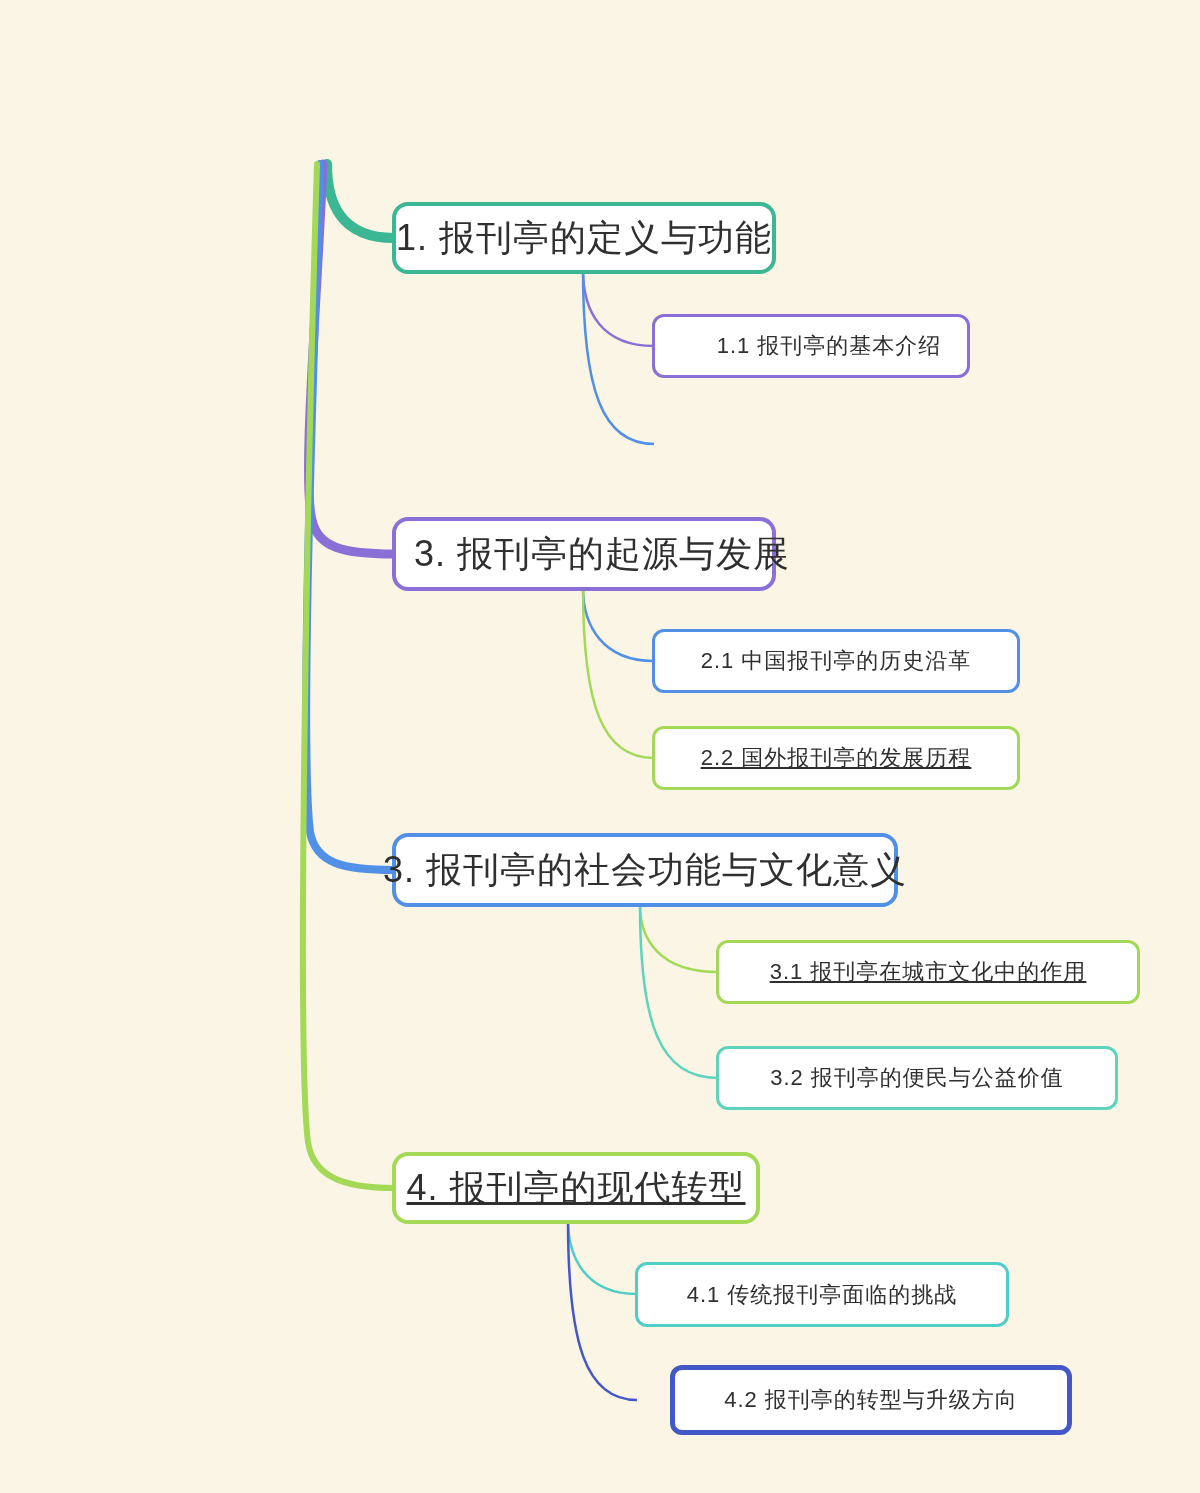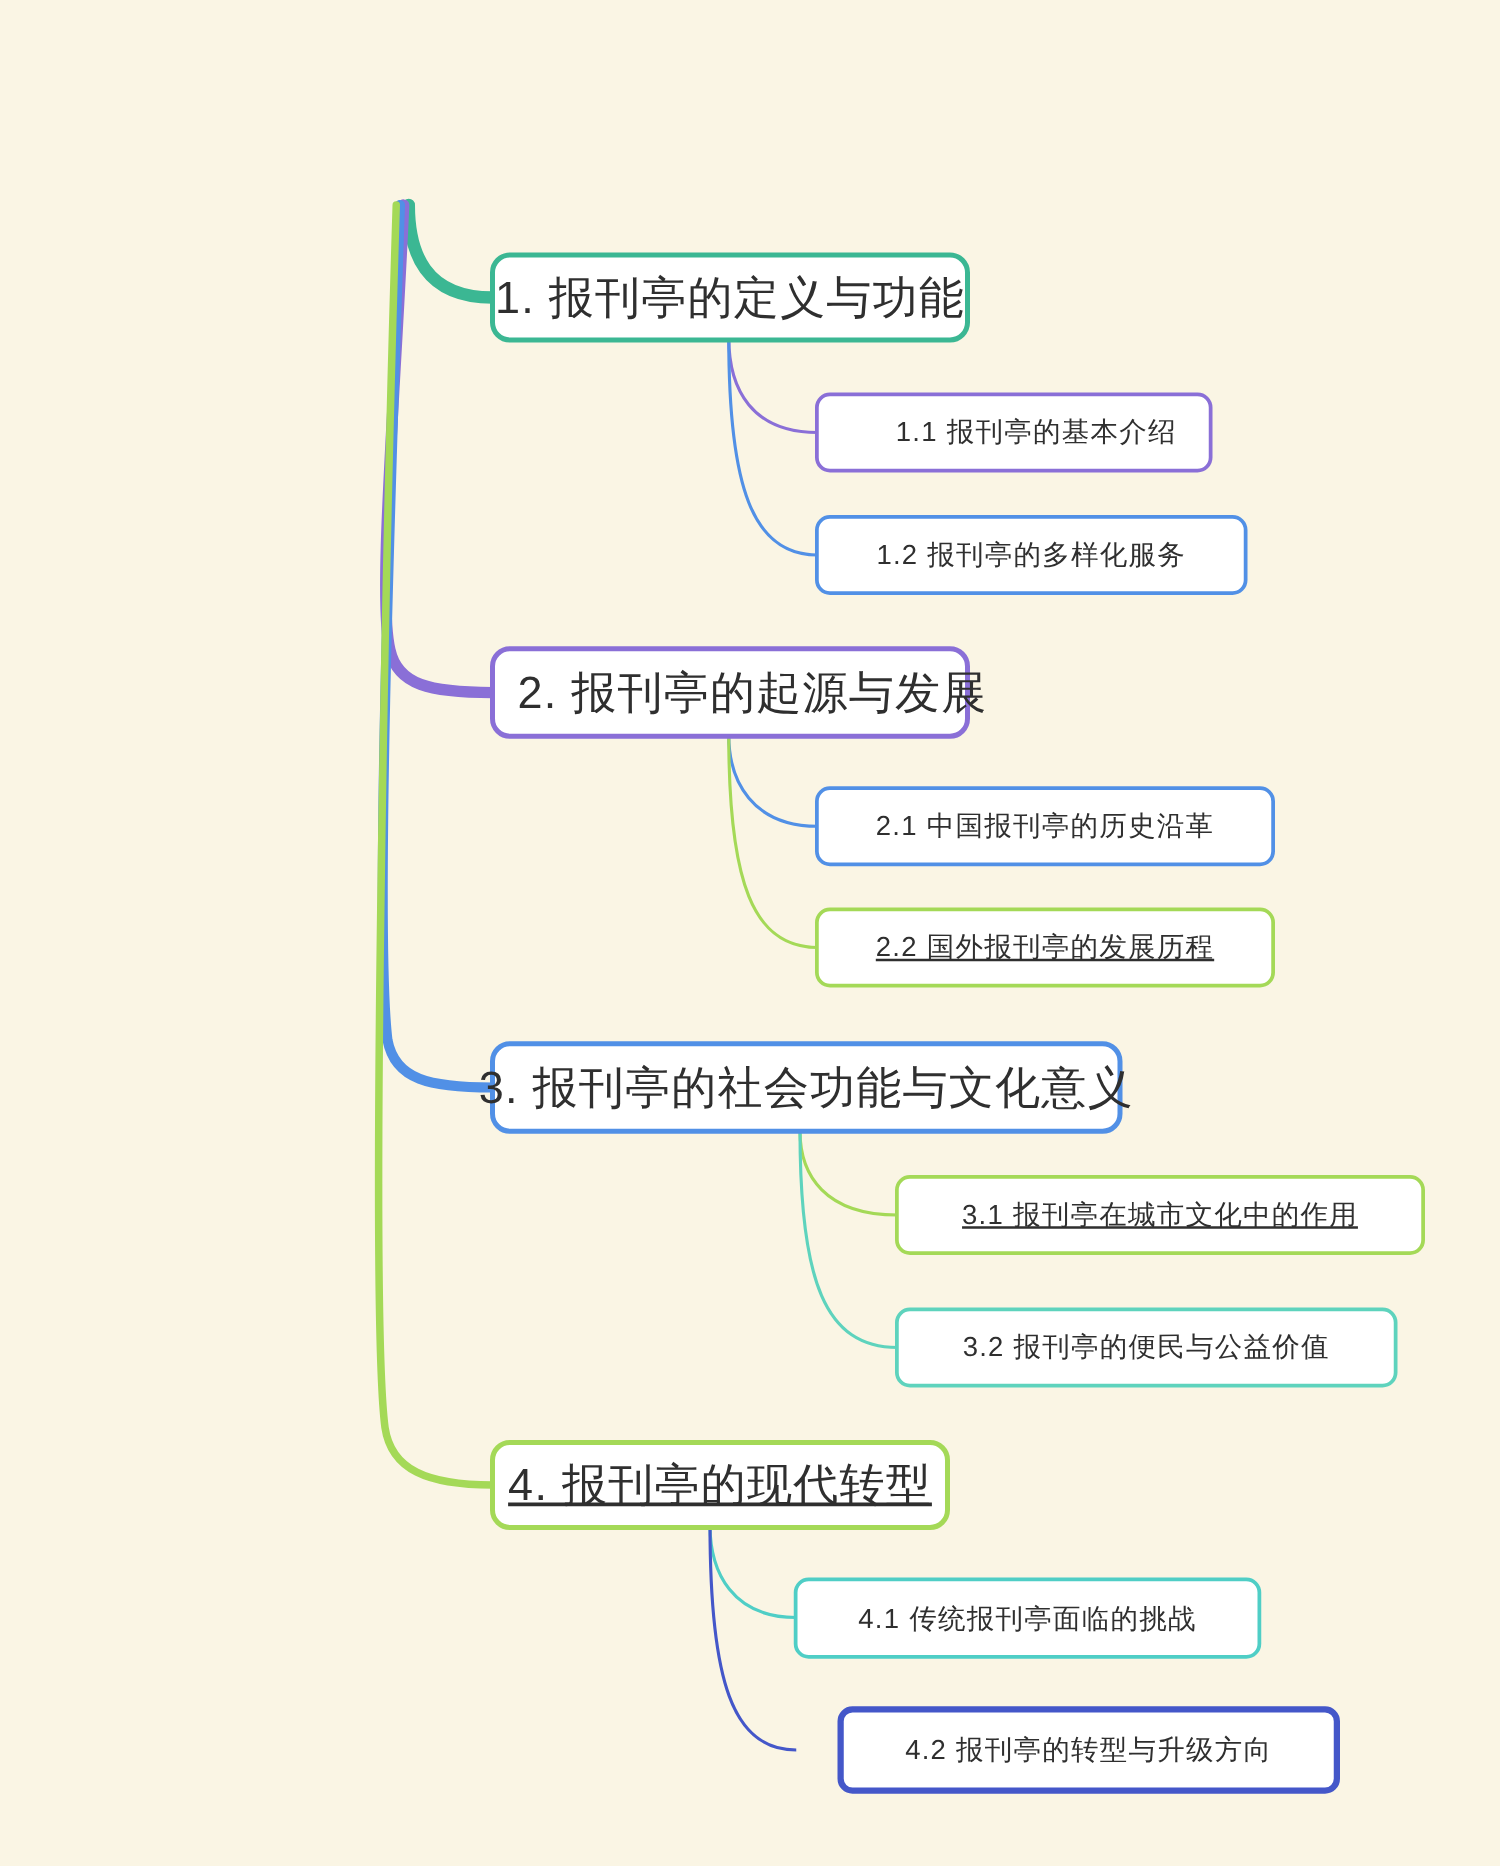--- a/index.html
+++ b/index.html
@@ -61,26 +61,23 @@
     <path d="M 568 1220 C 568 1345 586 1400 637 1400" stroke="#4457c9" stroke-width="2.5"></path>
   </svg>
 
 
   <div class="node branch bc-teal n-b1">
     <span>1. 报刊亭的定义与功能</span>
   </div>
   <div class="node sub bc-purple n-s11">
     <span>1.1 报刊亭的基本介绍</span>
   </div>
-  <div class="node sub bc-blue n-s12">
-    <span>1.2 报刊亭的多样化服务</span>
-  </div>
 
   <div class="node branch bc-purple n-b2">
-    <span>2. 报刊亭的起源与发展</span>
+    <span>3. 报刊亭的起源与发展</span>
   </div>
   <div class="node sub bc-blue n-s21">
     <span>2.1 中国报刊亭的历史沿革</span>
   </div>
   <div class="node sub bc-lime n-s22">
     <span>2.2 国外报刊亭的发展历程</span>
   </div>
 
   <div class="node branch bc-blue n-b3">
     <span>3. 报刊亭的社会功能与文化意义</span>

